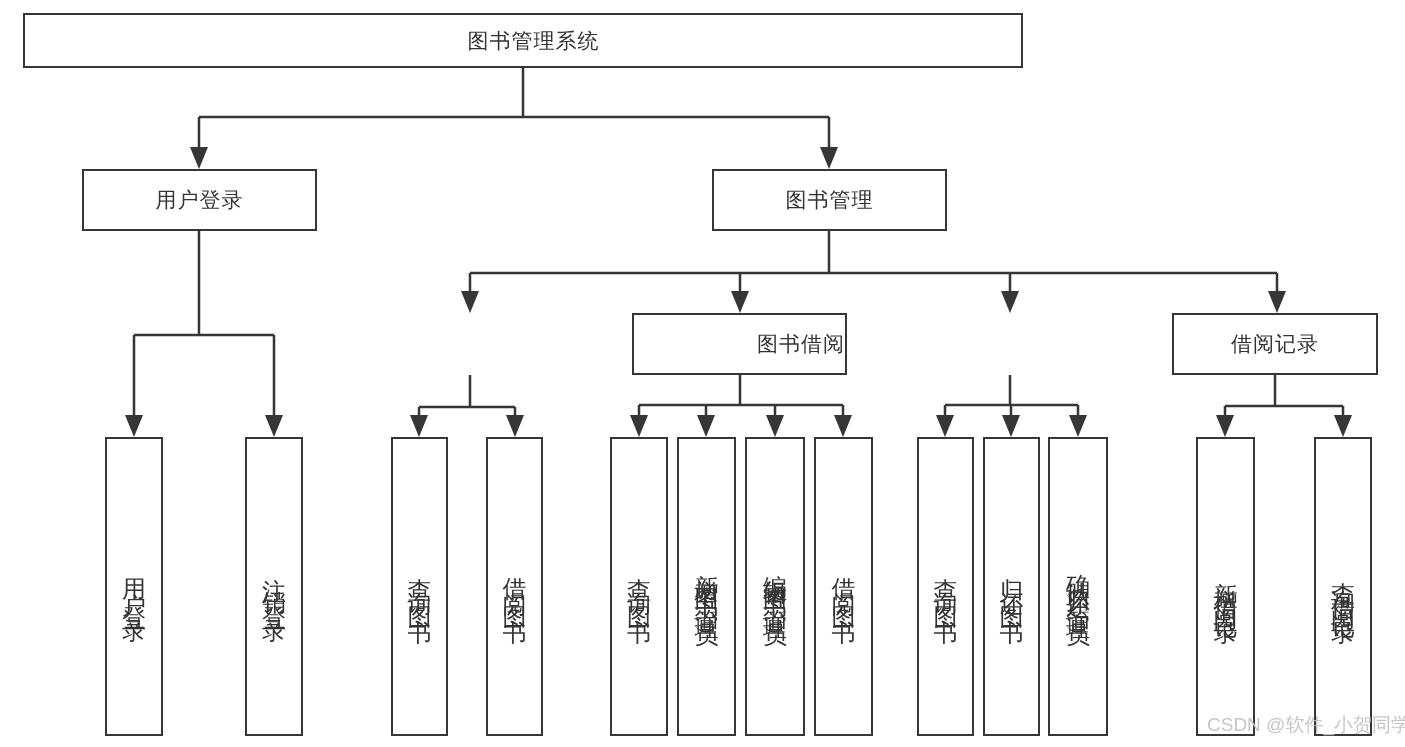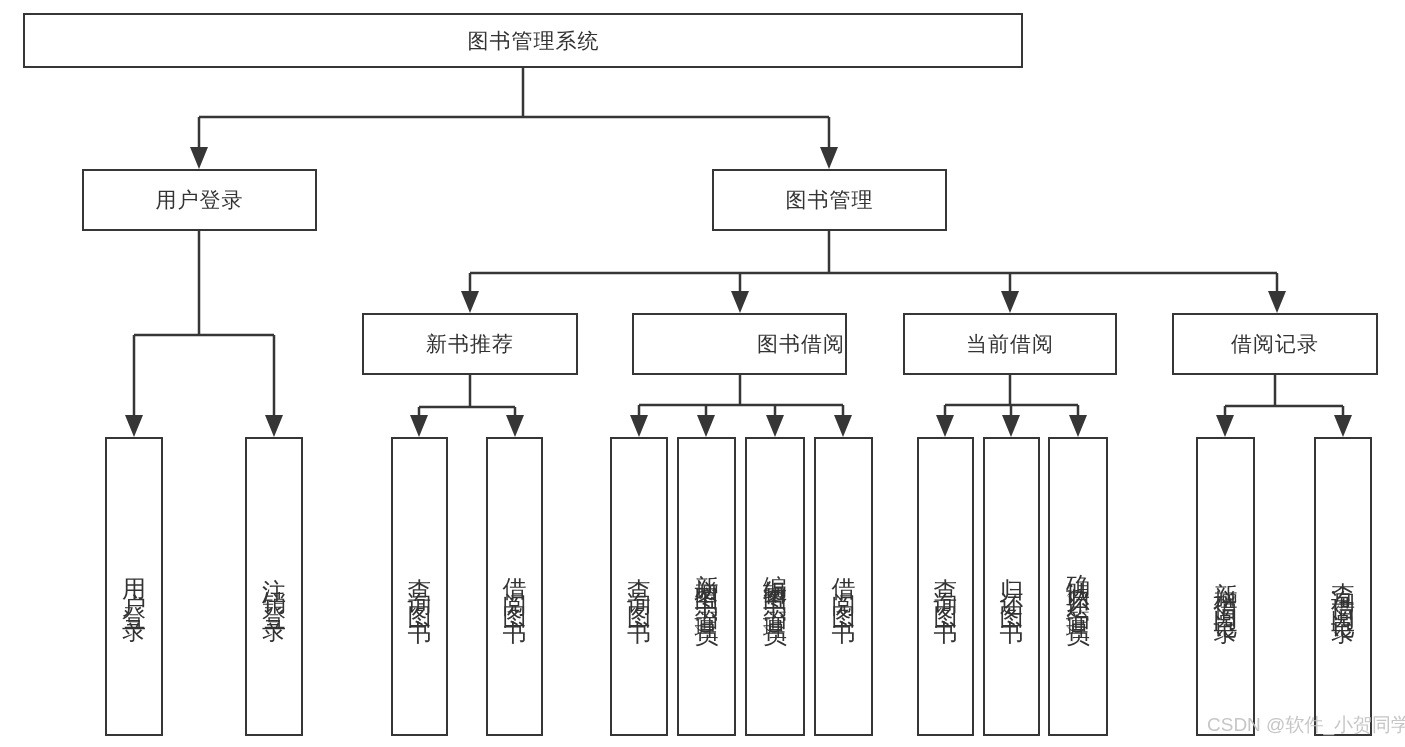--- a/index.html
+++ b/index.html
@@ -89,28 +89,22 @@
     <span>图书管理系统</span>
   </div>
 
   <div class="node hnode" style="left:82px;top:169px;width:235px;height:62px;">
     <span>用户登录</span>
   </div>
   <div class="node hnode" style="left:712px;top:169px;width:235px;height:62px;justify-content:center;">
     <span>图书管理</span>
   </div>
 
-  <div class="node hnode" style="left:362px;top:313px;width:216px;height:62px;">
-    <span>新书推荐</span>
-  </div>
   <div class="node hnode" style="left:632px;top:313px;width:215px;height:62px;justify-content:flex-end;">
     <span>图书借阅</span>
-  </div>
-  <div class="node hnode" style="left:903px;top:313px;width:214px;height:62px;">
-    <span>当前借阅</span>
   </div>
   <div class="node hnode" style="left:1172px;top:313px;width:206px;height:62px;">
     <span>借阅记录</span>
   </div>
 
   <div class="node vnode len4" style="left:105px;top:437px;width:58px;height:299px;">
     <span>用户登录</span>
   </div>
   <div class="node vnode len4" style="left:245px;top:437px;width:58px;height:299px;">
     <span>注销登录</span>

